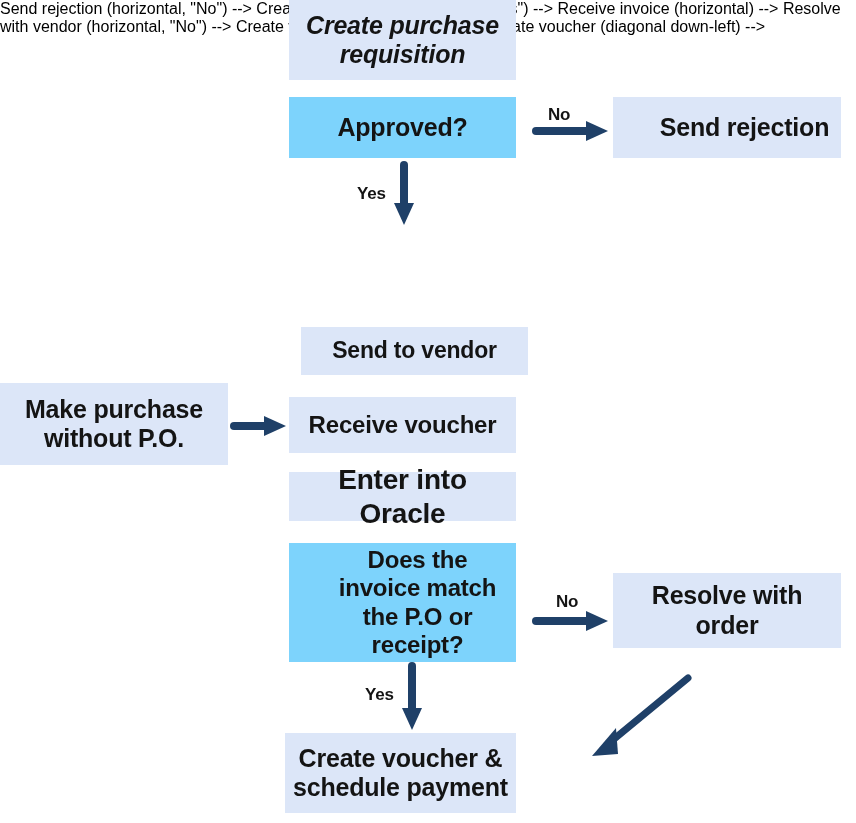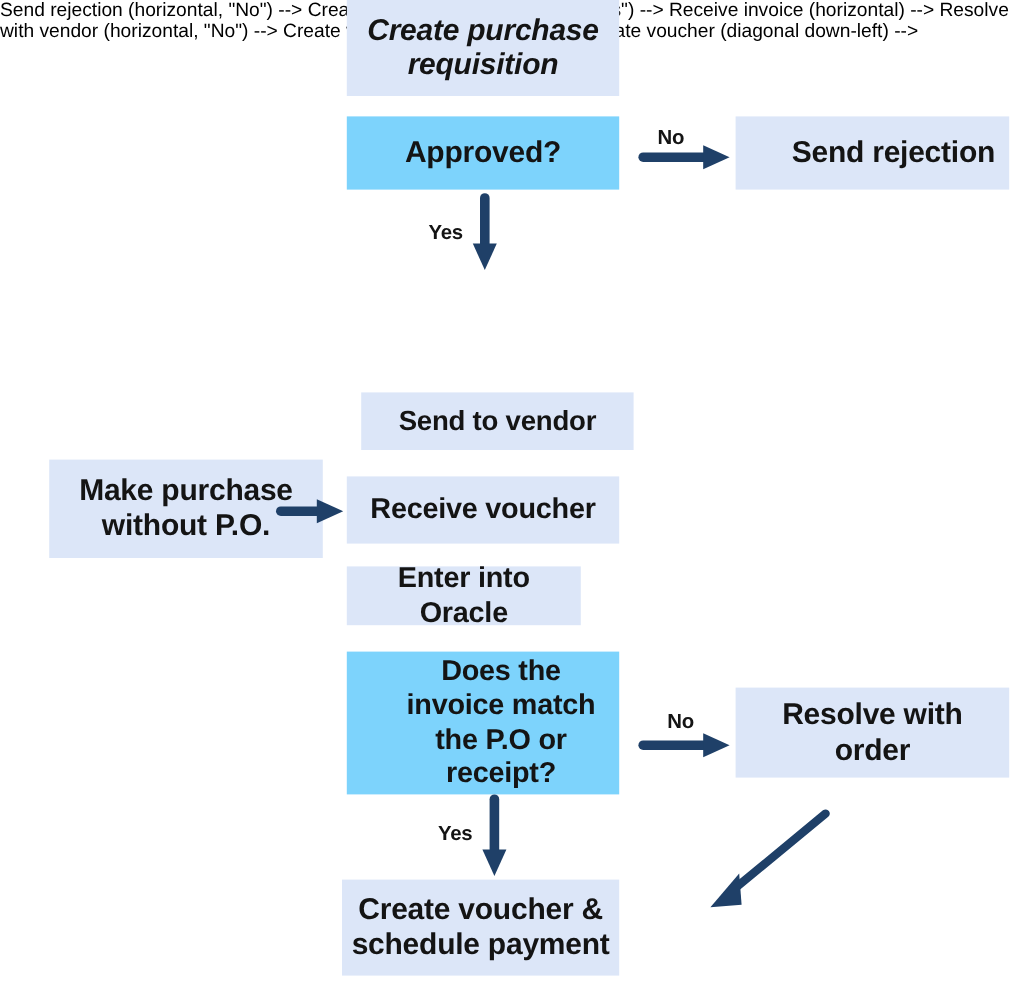--- a/index.html
+++ b/index.html
@@ -46,33 +46,33 @@
   
   <div class="node blue" style="left:289px;top:0px;width:227px;height:80px;font-size:25px;font-style:italic;">Create purchase requisition</div>
 
   <div class="node peach" style="left:289px;top:97px;width:227px;height:61px;font-size:25px;">Approved?</div>
 
 
   <div class="node blue" style="left:289px;top:327px;width:227px;height:48px;font-size:23px;margin-left:12px;">Send to vendor</div>
 
   <div class="node blue" style="left:289px;top:397px;width:227px;height:56px;font-size:24px;">Receive voucher</div>
 
-  <div class="node blue" style="left:289px;top:472px;width:195px;height:49px;font-size:24px;">Enter into Oracle</div>
+  <div class="node blue" style="left:289px;top:472px;width:227px;height:49px;font-size:28px;">Enter into Oracle</div>
 
   <div class="node peach" style="left:289px;top:543px;width:227px;height:119px;font-size:24px;padding-left:36px;">Does the invoice match the P.O or receipt?</div>
 
   <div class="node blue" style="left:285px;top:733px;width:231px;height:80px;font-size:25px;text-align:center;">Create voucher &amp; schedule payment</div>
 
   
   <div class="node blue" style="left:613px;top:97px;width:228px;height:61px;font-size:25px;padding-left:41px;">Send rejection</div>
 
   <div class="node blue" style="left:613px;top:573px;width:228px;height:75px;font-size:25px;">Resolve with order</div>
 
   
-  <div class="node blue" style="left:0px;top:383px;width:228px;height:82px;font-size:25px;margin-left:41px;">Make purchase without P.O.</div>
+  <div class="node blue" style="left:0px;top:383px;width:228px;height:82px;font-size:25px;">Make purchase without P.O.</div>
 
   
 
    Send rejection (horizontal, "No") --&gt;
   <div class="arrow" style="left:534px;top:118px;width:76px;height:26px;">
     <svg width="76" height="26" viewBox="0 0 76 26">
       <line x1="2" y1="13" x2="56" y2="13" stroke="#1f4068" stroke-width="8" stroke-linecap="round"></line>
       <polygon points="52,3 74,13 52,23" fill="#1f4068"></polygon>
     </svg>
   </div>

